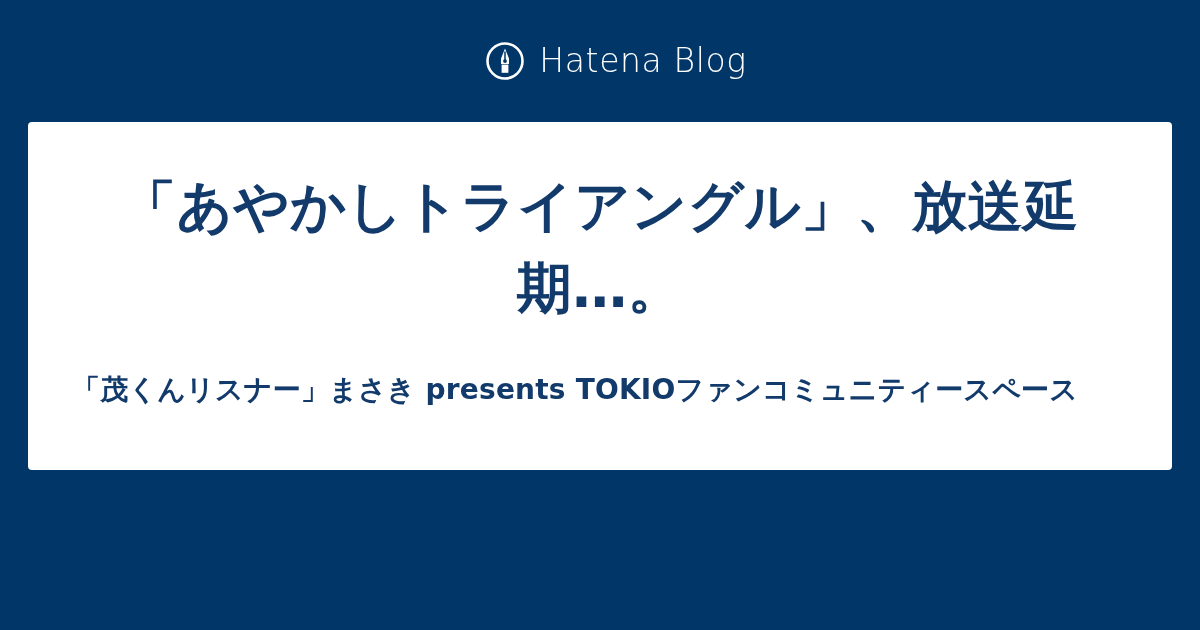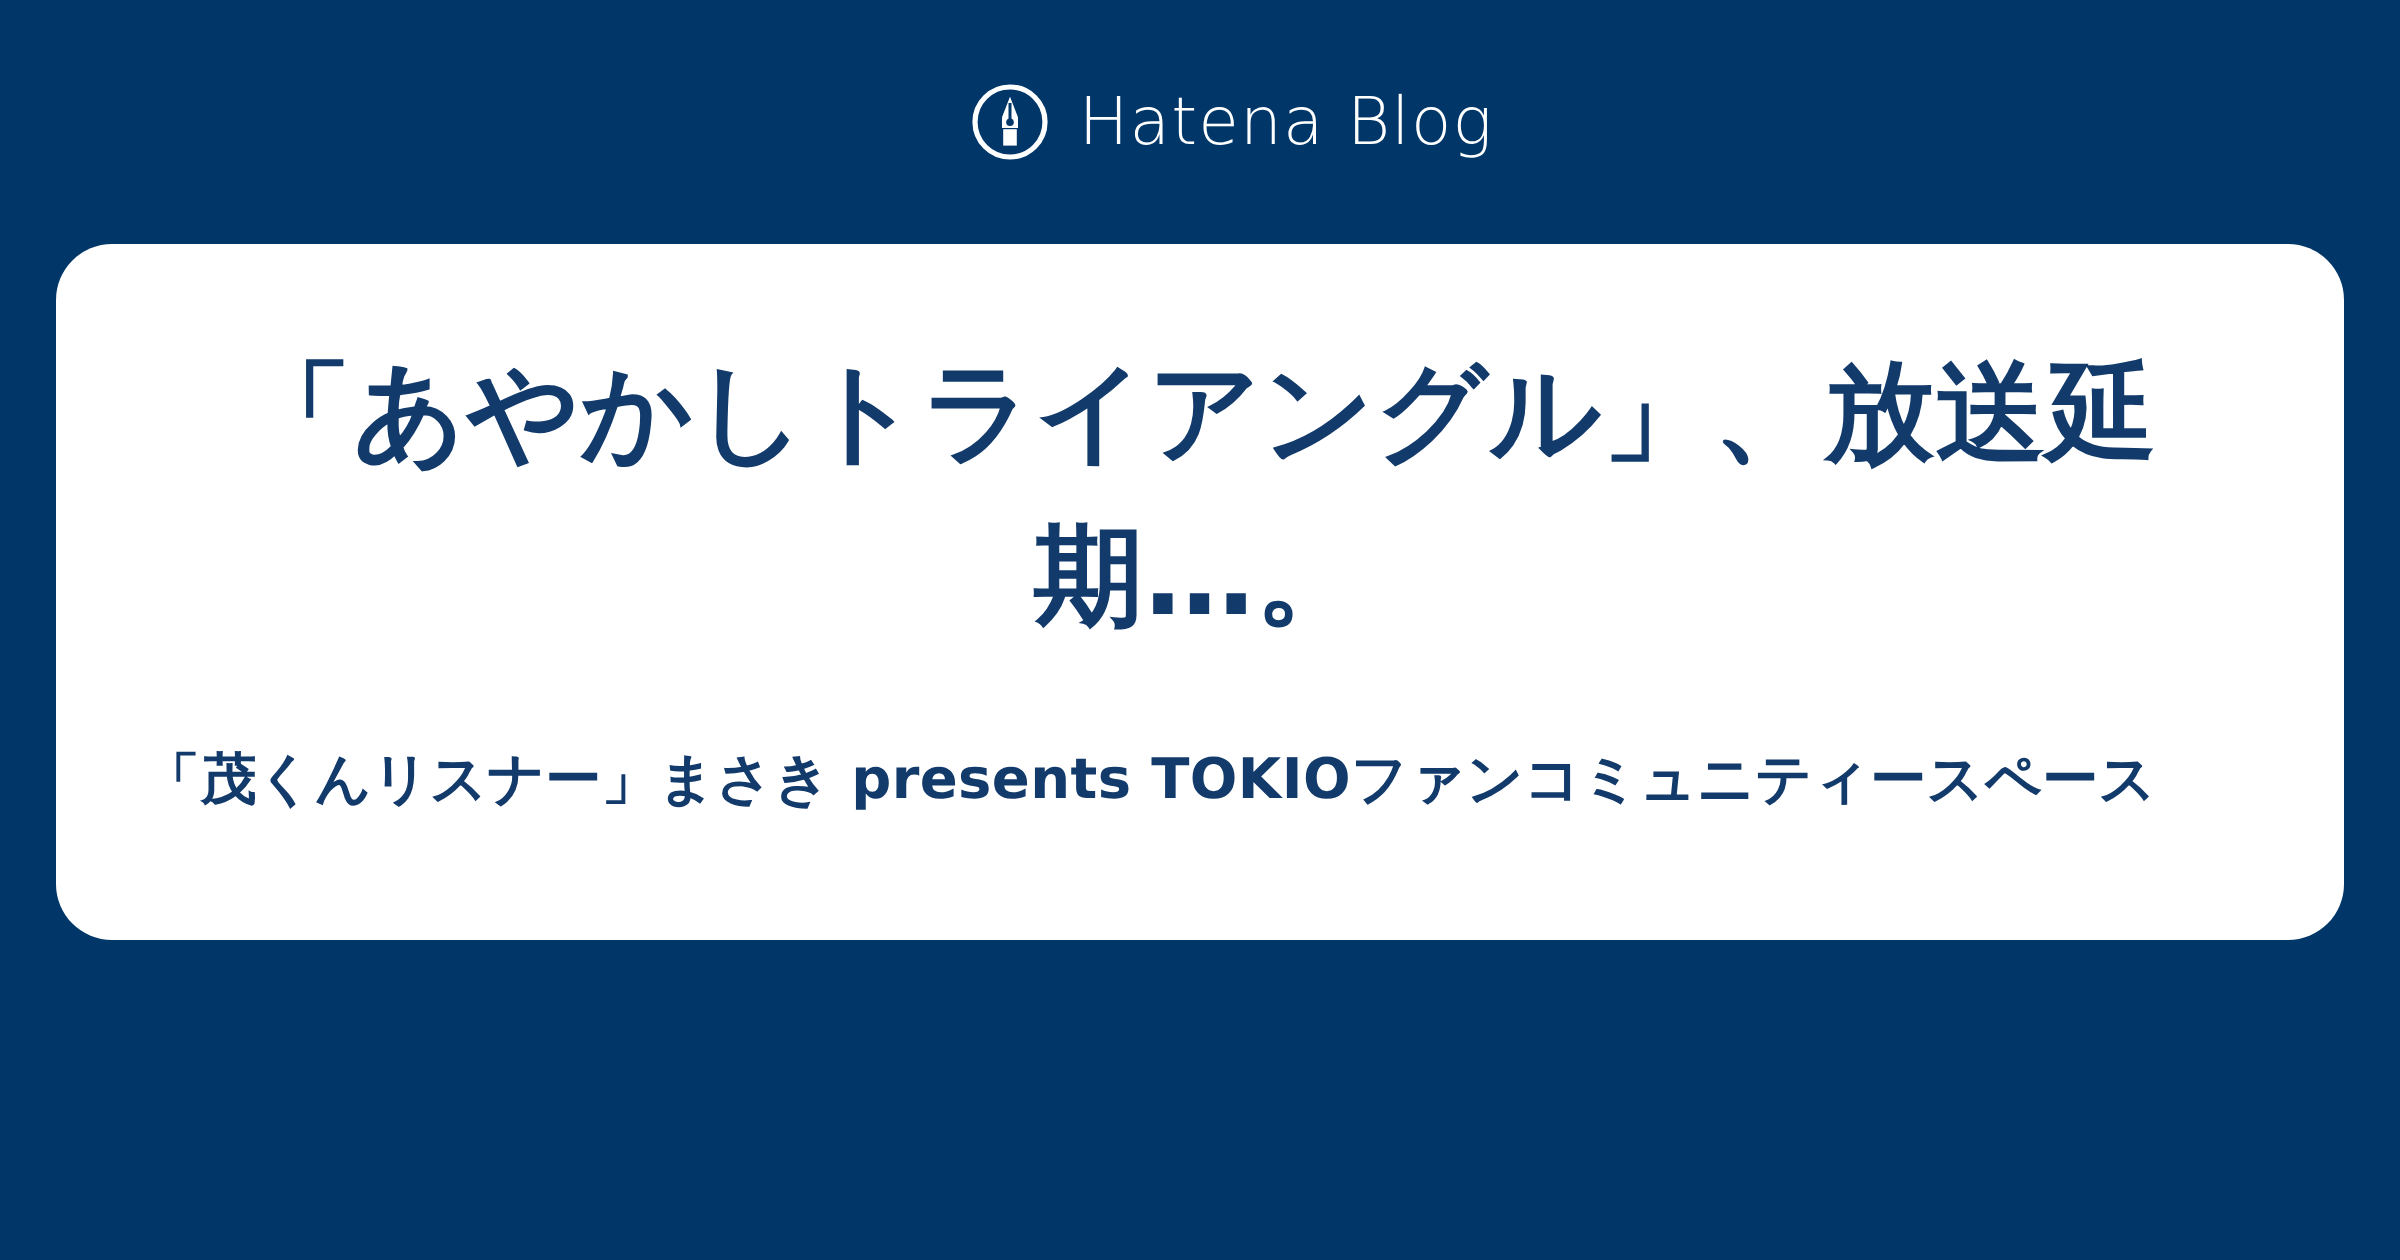--- a/index.html
+++ b/index.html
@@ -47,21 +47,21 @@
   }
 
   
   .card {
     position:absolute;
     left:28px;
     top:122px;
     width:1144px;
     height:348px;
     background:#ffffff;
-    border-radius:28px;
+    border-radius:4px;
     overflow:hidden;
     display:flex;
     flex-direction:column;
   }
 
   .card-title-area {
     flex:1 1 auto;
     display:flex;
     align-items:center;
     justify-content:center;

